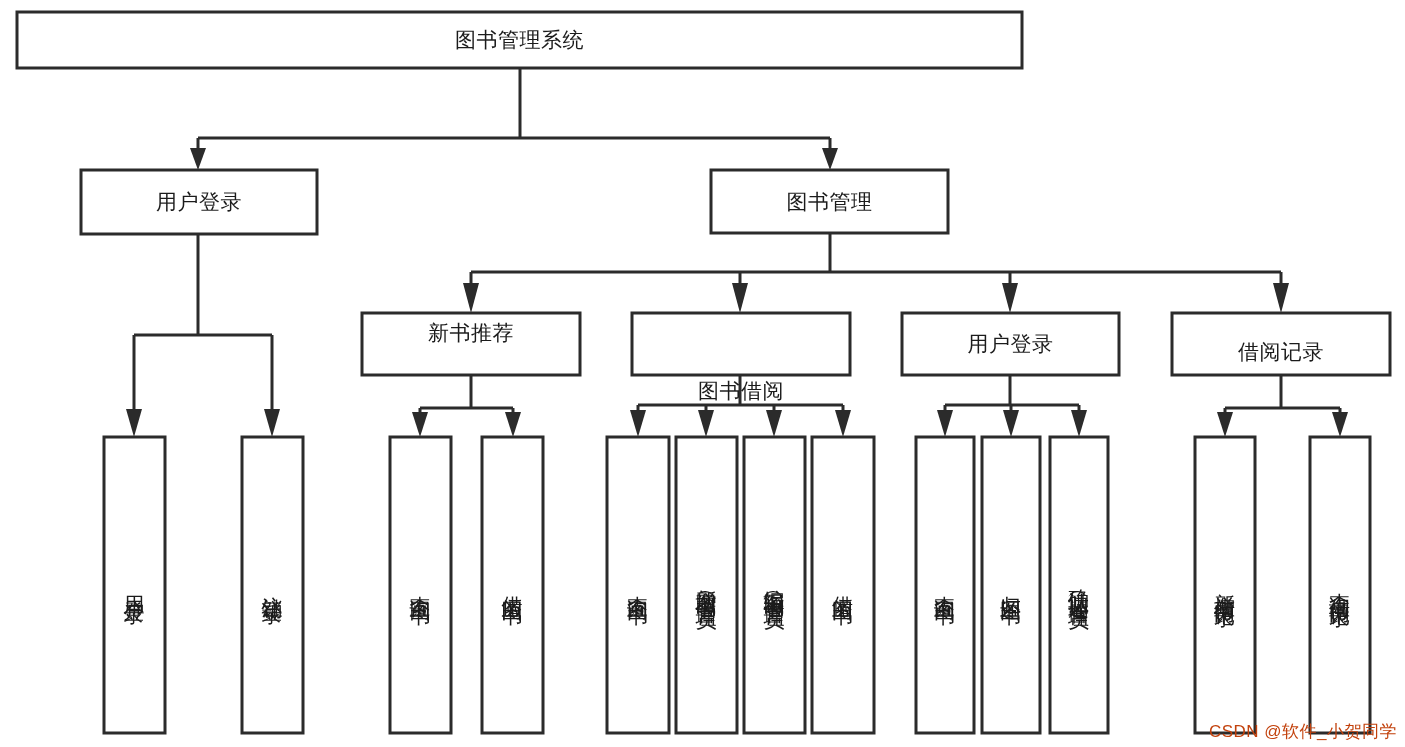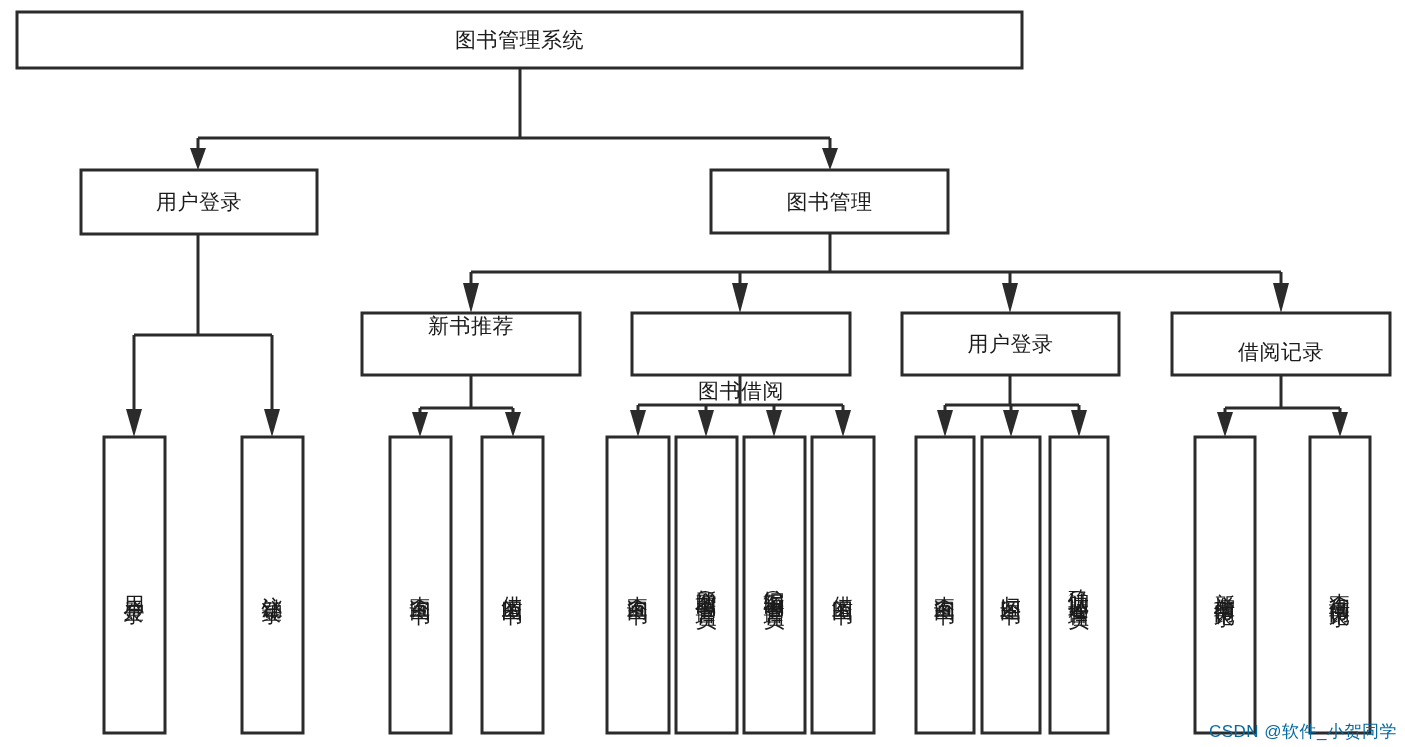--- a/index.html
+++ b/index.html
@@ -66,21 +66,21 @@
     writing-mode: vertical-rl;
     text-orientation: upright;
     letter-spacing: 3px;
     line-height: 1;
     white-space: nowrap;
   }
   .watermark {
     position: absolute;
     right: 8px;
     bottom: 4px;
-    color: #0369a1;
+    color: #c2410c;
     font-size: 17px;
     letter-spacing: 0.5px;
     white-space: nowrap;
     pointer-events: none;
   }
 </style>
 </head>
 <body>
 
 <div id="diagram-root">
@@ -190,21 +190,21 @@
 
     <rect class="node-box" x="1195" y="437" width="60" height="296"></rect>
     <rect class="node-box" x="1310" y="437" width="60" height="296"></rect>
   </svg>
 
   <div class="node-label-h" style="left:17px; top:12px; width:1005px; height:56px;">图书管理系统</div>
 
   <div class="node-label-h" style="left:81px; top:170px; width:236px; height:64px;">用户登录</div>
   <div class="node-label-h" style="left:711px; top:170px; width:237px; height:63px;">图书管理</div>
 
-  <div class="node-label-h" style="left:362px; top:295px; width:218px; height:62px;">新书推荐</div>
+  <div class="node-label-h" style="left:362px; top:302px; width:218px; height:62px;">新书推荐</div>
   <div class="node-label-h" style="left:632px; top:313px; width:218px; height:62px;margin-top:47px;">图书借阅</div>
   <div class="node-label-h" style="left:902px; top:313px; width:217px; height:62px;">用户登录</div>
   <div class="node-label-h" style="left:1172px; top:313px; width:218px; height:62px;margin-top:8px;">借阅记录</div>
 
   <div class="node-label-v" style="left:104px; top:437px; width:61px; height:296px;">
     <span>用户登录</span>
   </div>
   <div class="node-label-v" style="left:242px; top:437px; width:61px; height:296px;">
     <span>注销登录</span>
   </div>

